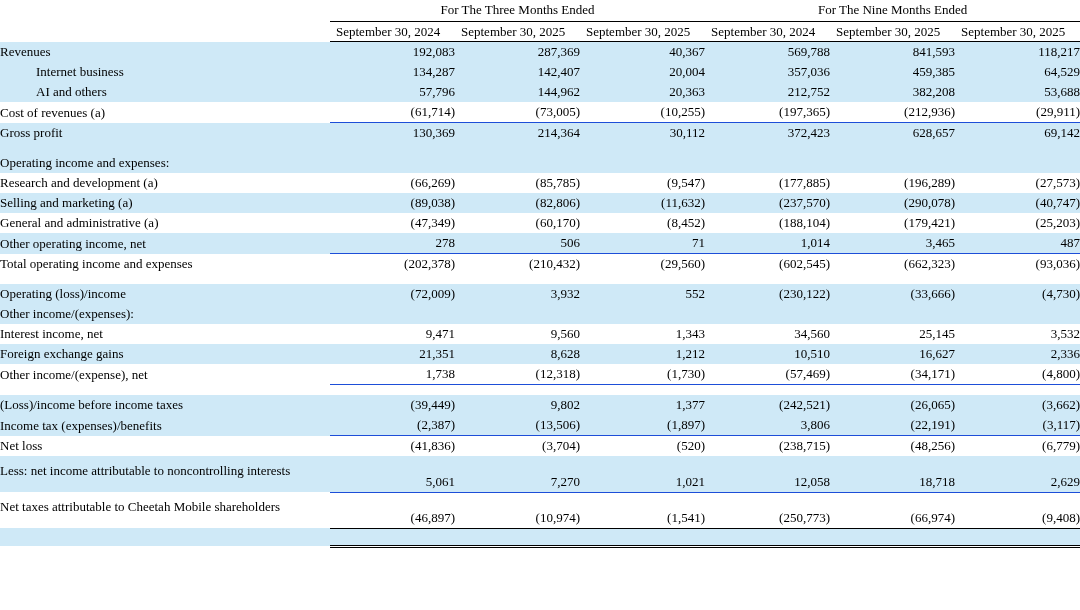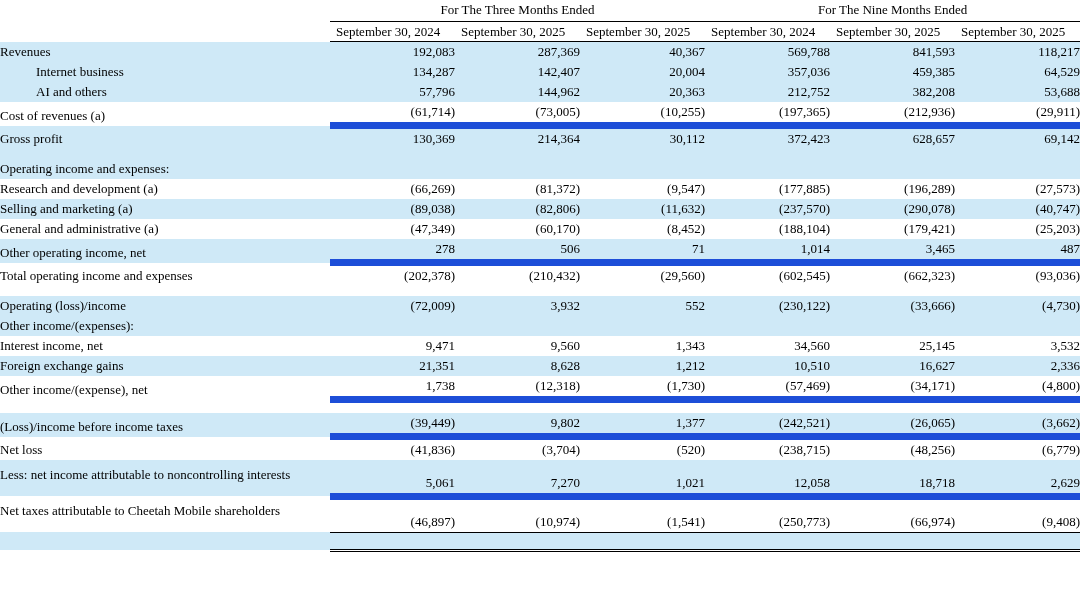--- a/index.html
+++ b/index.html
@@ -80,21 +80,21 @@
     padding-right: 6px;
   }
   .hdr-cur {
     text-align: center;
     font-weight: bold;
     height: 20px;
     line-height: 20px;
   }
   .spacer-row td { height: 10px; }
   .num.ruled {
-    border-top: 7px solid #1d4ed8;
+    border-top: 1px solid #1d4ed8;
   }
   .num.dbl {
     border-top: 1px solid #000;
     border-bottom: 3px double #000;
   }
   .tail td { height: 16px; }
 </style>
 </head>
 <body>
 
@@ -199,21 +199,21 @@
           <td class="num band bold"></td>
           <td class="num band bold"></td>
           <td class="num band bold"></td>
           <td class="num band bold"></td>
           <td class="num band bold"></td>
           <td class="num band bold"></td>
         </tr>
         <tr>
           <td class="lbl white">Research and development (a)</td>
           <td class="num white">(66,269)</td>
-          <td class="num white">(81,372)</td>
+          <td class="num white">(85,785)</td>
           <td class="num white">(9,547)</td>
           <td class="num white">(177,885)</td>
           <td class="num white">(196,289)</td>
           <td class="num white">(27,573)</td>
         </tr>
         <tr>
           <td class="lbl band">Selling and marketing (a)</td>
           <td class="num band">(89,038)</td>
           <td class="num band">(82,806)</td>
           <td class="num band">(11,632)</td>
@@ -314,20 +314,29 @@
         <tr>
           <td class="lbl band bold">(Loss)/income before income taxes</td>
           <td class="num band bold">(39,449)</td>
           <td class="num band bold">9,802</td>
           <td class="num band bold">1,377</td>
           <td class="num band bold">(242,521)</td>
           <td class="num band bold">(26,065)</td>
           <td class="num band bold">(3,662)</td>
         </tr>
         <tr>
+          <td class="lbl band">Income tax (expenses)/benefits</td>
+          <td class="num band">(2,387)</td>
+          <td class="num band">(13,506)</td>
+          <td class="num band">(1,897)</td>
+          <td class="num band">3,806</td>
+          <td class="num band">(22,191)</td>
+          <td class="num band">(3,117)</td>
+        </tr>
+        <tr>
           <td class="lbl white bold">Net loss</td>
           <td class="num white bold ruled">(41,836)</td>
           <td class="num white bold ruled">(3,704)</td>
           <td class="num white bold ruled">(520)</td>
           <td class="num white bold ruled">(238,715)</td>
           <td class="num white bold ruled">(48,256)</td>
           <td class="num white bold ruled">(6,779)</td>
         </tr>
         <tr>
           <td class="lbl band wrap">Less: net income attributable to noncontrolling interests</td>

